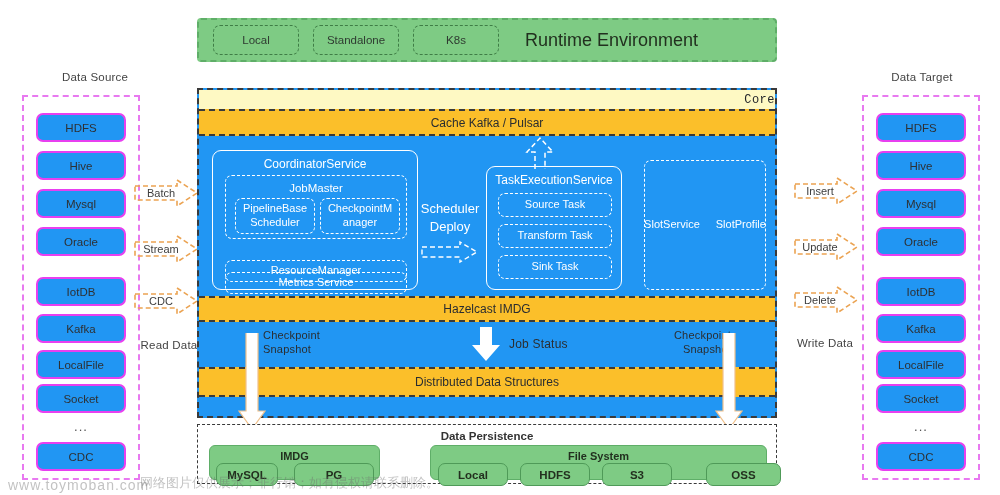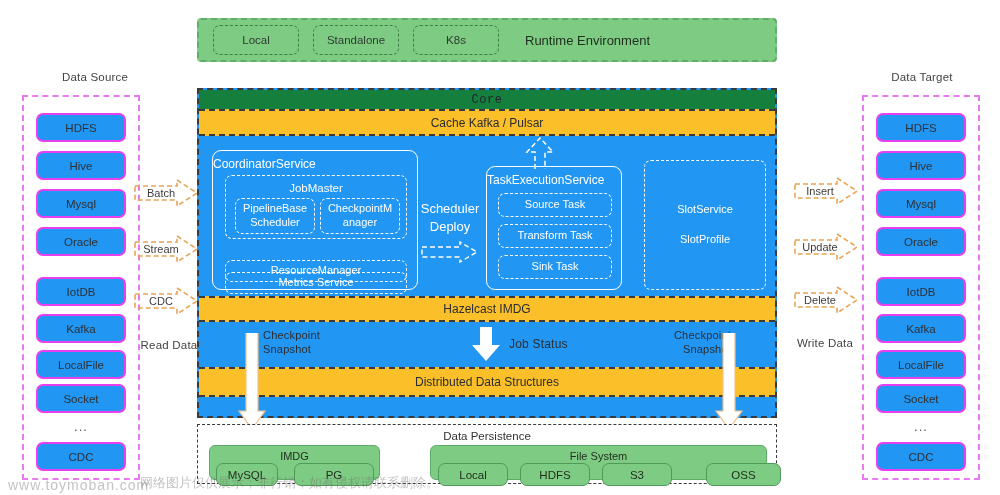--- a/index.html
+++ b/index.html
@@ -44,46 +44,46 @@
   }
   .runtime-chip {
     border: 1px dashed #3f7d46;
     border-radius: 7px;
     height: 30px; width: 86px;
     margin-left: 14px;
     display: flex; align-items: center; justify-content: center;
     font-size: 11.5px; color: #2f3b31;
   }
   .runtime-title {
-    margin-left: 26px; font-size: 13px; color: #22301f;
+    margin-left: 26px; font-size: 18px; color: #22301f;
   }
 
   
   .core-outer {
     position: absolute;
     border: 2px dashed #3a3a3a;
     background: #2196f3;
   }
   .band {
     position: absolute; left: 0; width: 100%;
     display: flex; align-items: center; justify-content: center;
     font-size: 12px; color: #2a2d30;
   }
-  .band.blue { background: #15803d; color: #2a2d30; }
+  .band.blue { background: #fef9c3; color: #2a2d30; justify-content: flex-end; }
   .band.amber { background: #fbbf2a; border-top: 2px dashed #3a3a3a; border-bottom: 2px dashed #3a3a3a; }
   .core-title { font-family: "Liberation Mono", monospace; font-size: 12px; letter-spacing: .5px; color: #23262a; }
 
   .panel {
     position: absolute;
     border: 1.5px solid #ffffff;
     border-radius: 9px;
   }
   .panel-title {
     position: absolute; left: 0; width: 100%; top: 6px;
-    color: #fff; font-size: 12px;
+    text-align: center; color: #fff; font-size: 12px;
   }
   .sub {
     position: absolute;
     border: 1.3px dashed #ffffff;
     border-radius: 7px;
     color: #fff; font-size: 11px;
     display: flex; align-items: center; justify-content: center;
     text-align: center; line-height: 1.25;
   }
   .sub.titled { align-items: flex-start; }
@@ -91,20 +91,21 @@
     position: absolute; left: 0; width: 100%; top: 5px;
     text-align: center; color: #fff; font-size: 11.5px;
   }
   .white-txt { position: absolute; color: #fff; font-size: 13px; text-align: center; line-height: 1.35; }
 
   
   .persist {
     position: absolute;
     border: 1.5px dashed #3a3a3a;
     background: #fff;
+    font-weight: bold;
   }
   .persist-title {
     position: absolute; left: 0; width: 100%; top: 5px;
     text-align: center; font-size: 11.5px; color: #333;
   }
   .grp {
     position: absolute;
     background: #7ecb84;
     border: 1.5px solid #5fae68;
     border-radius: 6px;
@@ -250,21 +251,21 @@
       <path d="M11,33 L11,16 L3,16 L16,2 L29,16 L21,16 L21,33" fill="none" stroke="#ffffff" stroke-width="1.5" stroke-dasharray="5,3"></path>
     </svg>
 
     <div class="panel" style="left:287px;top:76px;width:136px;height:124px;">
       <div class="panel-title">TaskExecutionService</div>
       <div class="sub" style="left:11px;top:26px;width:114px;height:24px;">Source Task</div>
       <div class="sub" style="left:11px;top:57px;width:114px;height:24px;">Transform Task</div>
       <div class="sub" style="left:11px;top:88px;width:114px;height:24px;">Sink Task</div>
     </div>
 
-    <div class="sub" style="left:445px;top:70px;width:122px;height:130px;flex-direction:column;gap:16px;">
+    <div class="sub" style="left:445px;top:70px;width:122px;height:130px;flex-direction:row;gap:16px;">
       <span>SlotService</span>
       <span>SlotProfile</span>
     </div>
 
     <div class="band amber" style="top:206px;height:26px;">
       <span>Hazelcast IMDG</span>
     </div>
 
     <div class="lbl" style="left:64px;top:238px;width:80px;text-align:left;font-size:11px;color:#2b2e31;line-height:1.3;">Checkpoint Snapshot</div>
 

